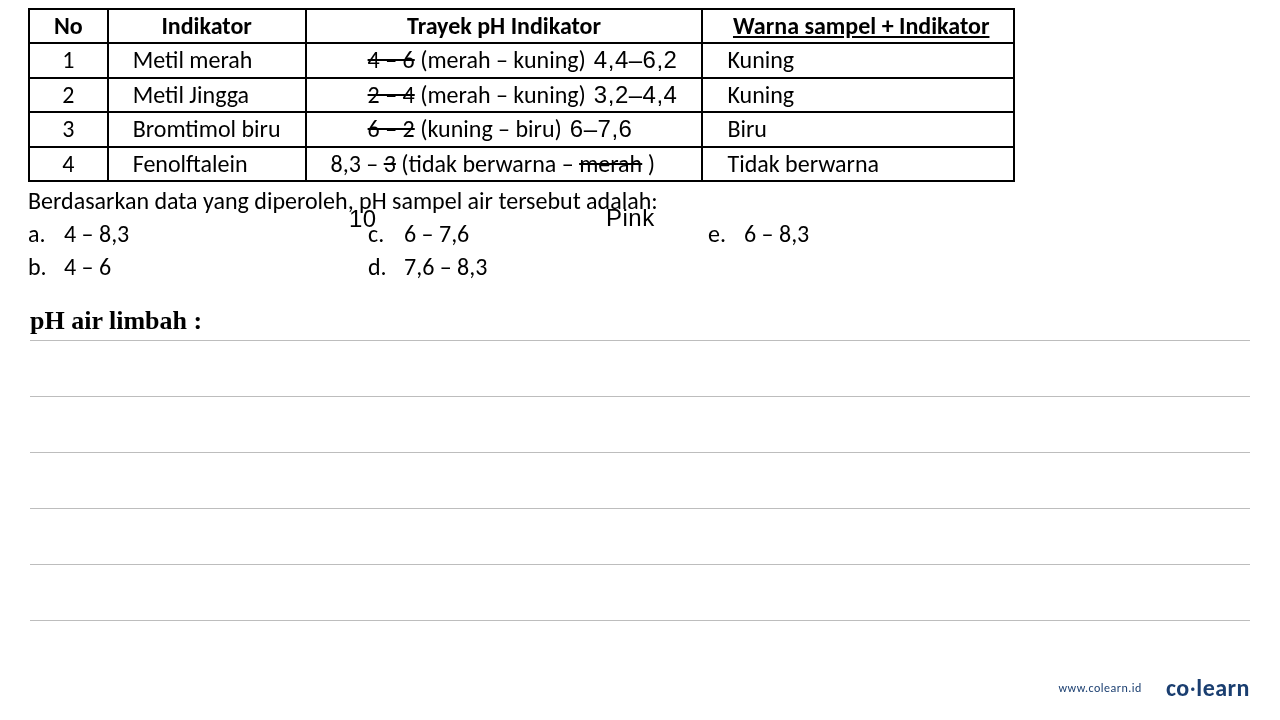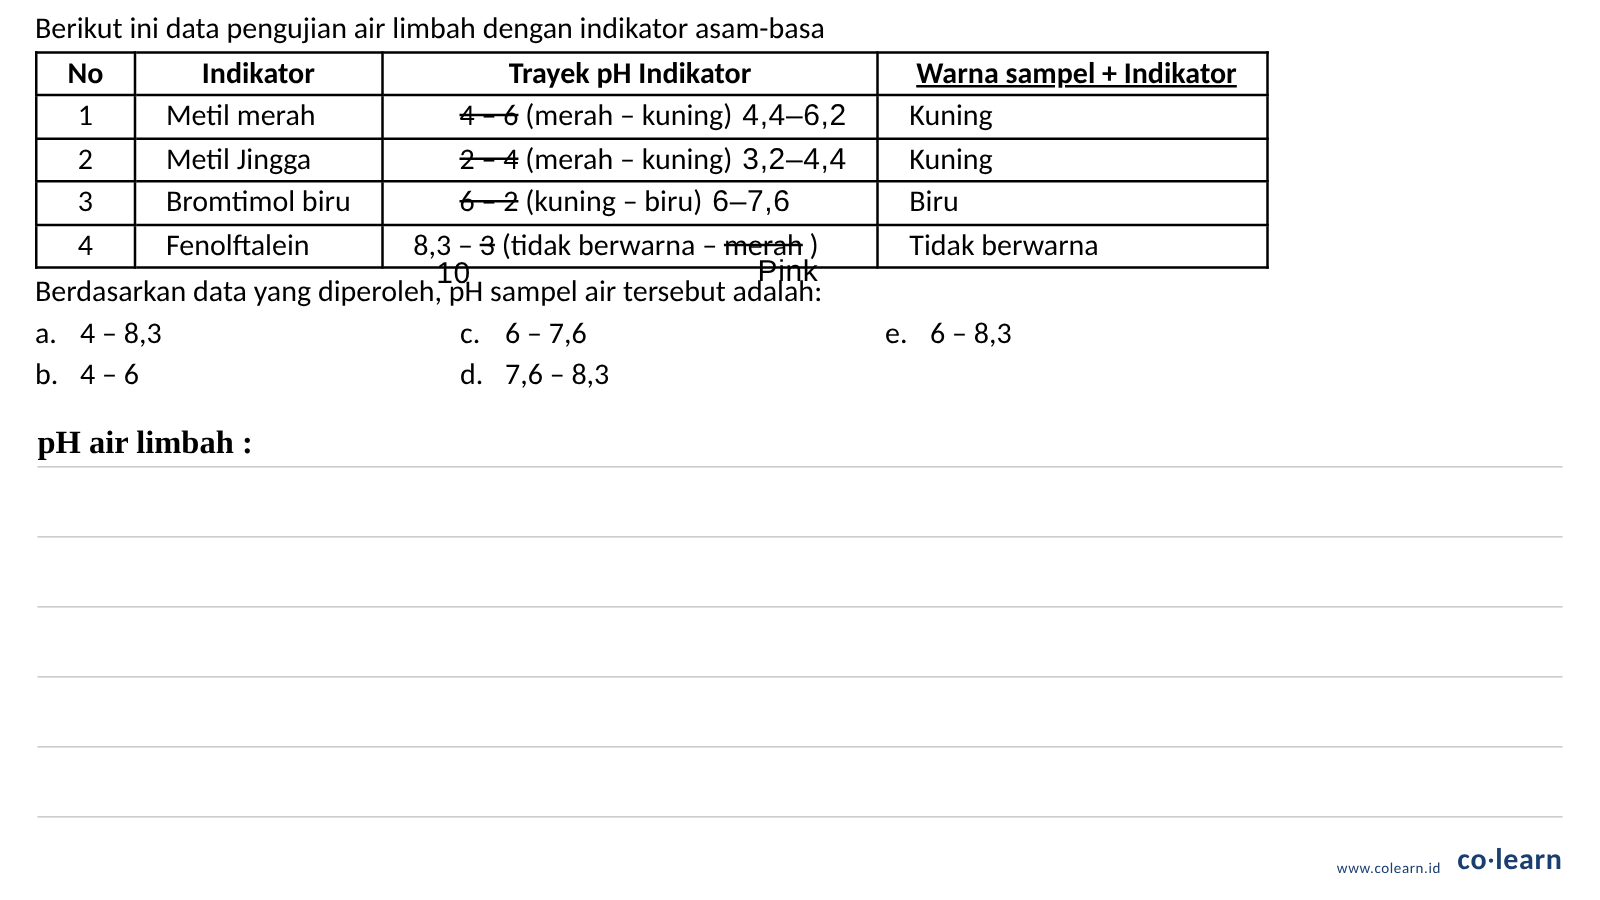--- a/index.html
+++ b/index.html
@@ -64,40 +64,39 @@
     position: absolute;
     bottom: 4px;
     left: 0;
     margin-top: 38px;
   }
   .footer {
     position: absolute;
     right: 30px;
     bottom: 18px;
     display: flex;
-    align-items: flex-end;
-    gap: 13px;
+    align-items: center;
+    gap: 24px;
     color: #1a3e70;
   }
   .footer .url { font-size: 12px; letter-spacing: 0.5px; }
   .footer .logo {
     font-size: 24px;
     font-weight: 600;
     letter-spacing: 0.5px;
   }
   .footer .logo .dot { font-weight: normal; }
   .trayek-cell { display: flex; align-items: center; gap: 8px; margin-left: 37px; }
   .trayek-main { flex: 0 0 auto; }
   .trayek-hand { flex: 0 0 auto; font-family: 'Trebuchet MS', Arial, sans-serif; }
 </style>
 </head>
 <body>
 
 <div class="content">
-  <div class="intro">Berikut ini data pengujian air limbah dengan indikator asam-basa</div>
 
   <table>
     <thead>
       <tr>
         <th class="col-no">No</th>
         <th class="col-ind">Indikator</th>
         <th class="col-trayek">Trayek pH Indikator</th>
         <th class="col-warna">Warna sampel + Indikator</th>
       </tr>
     </thead>

